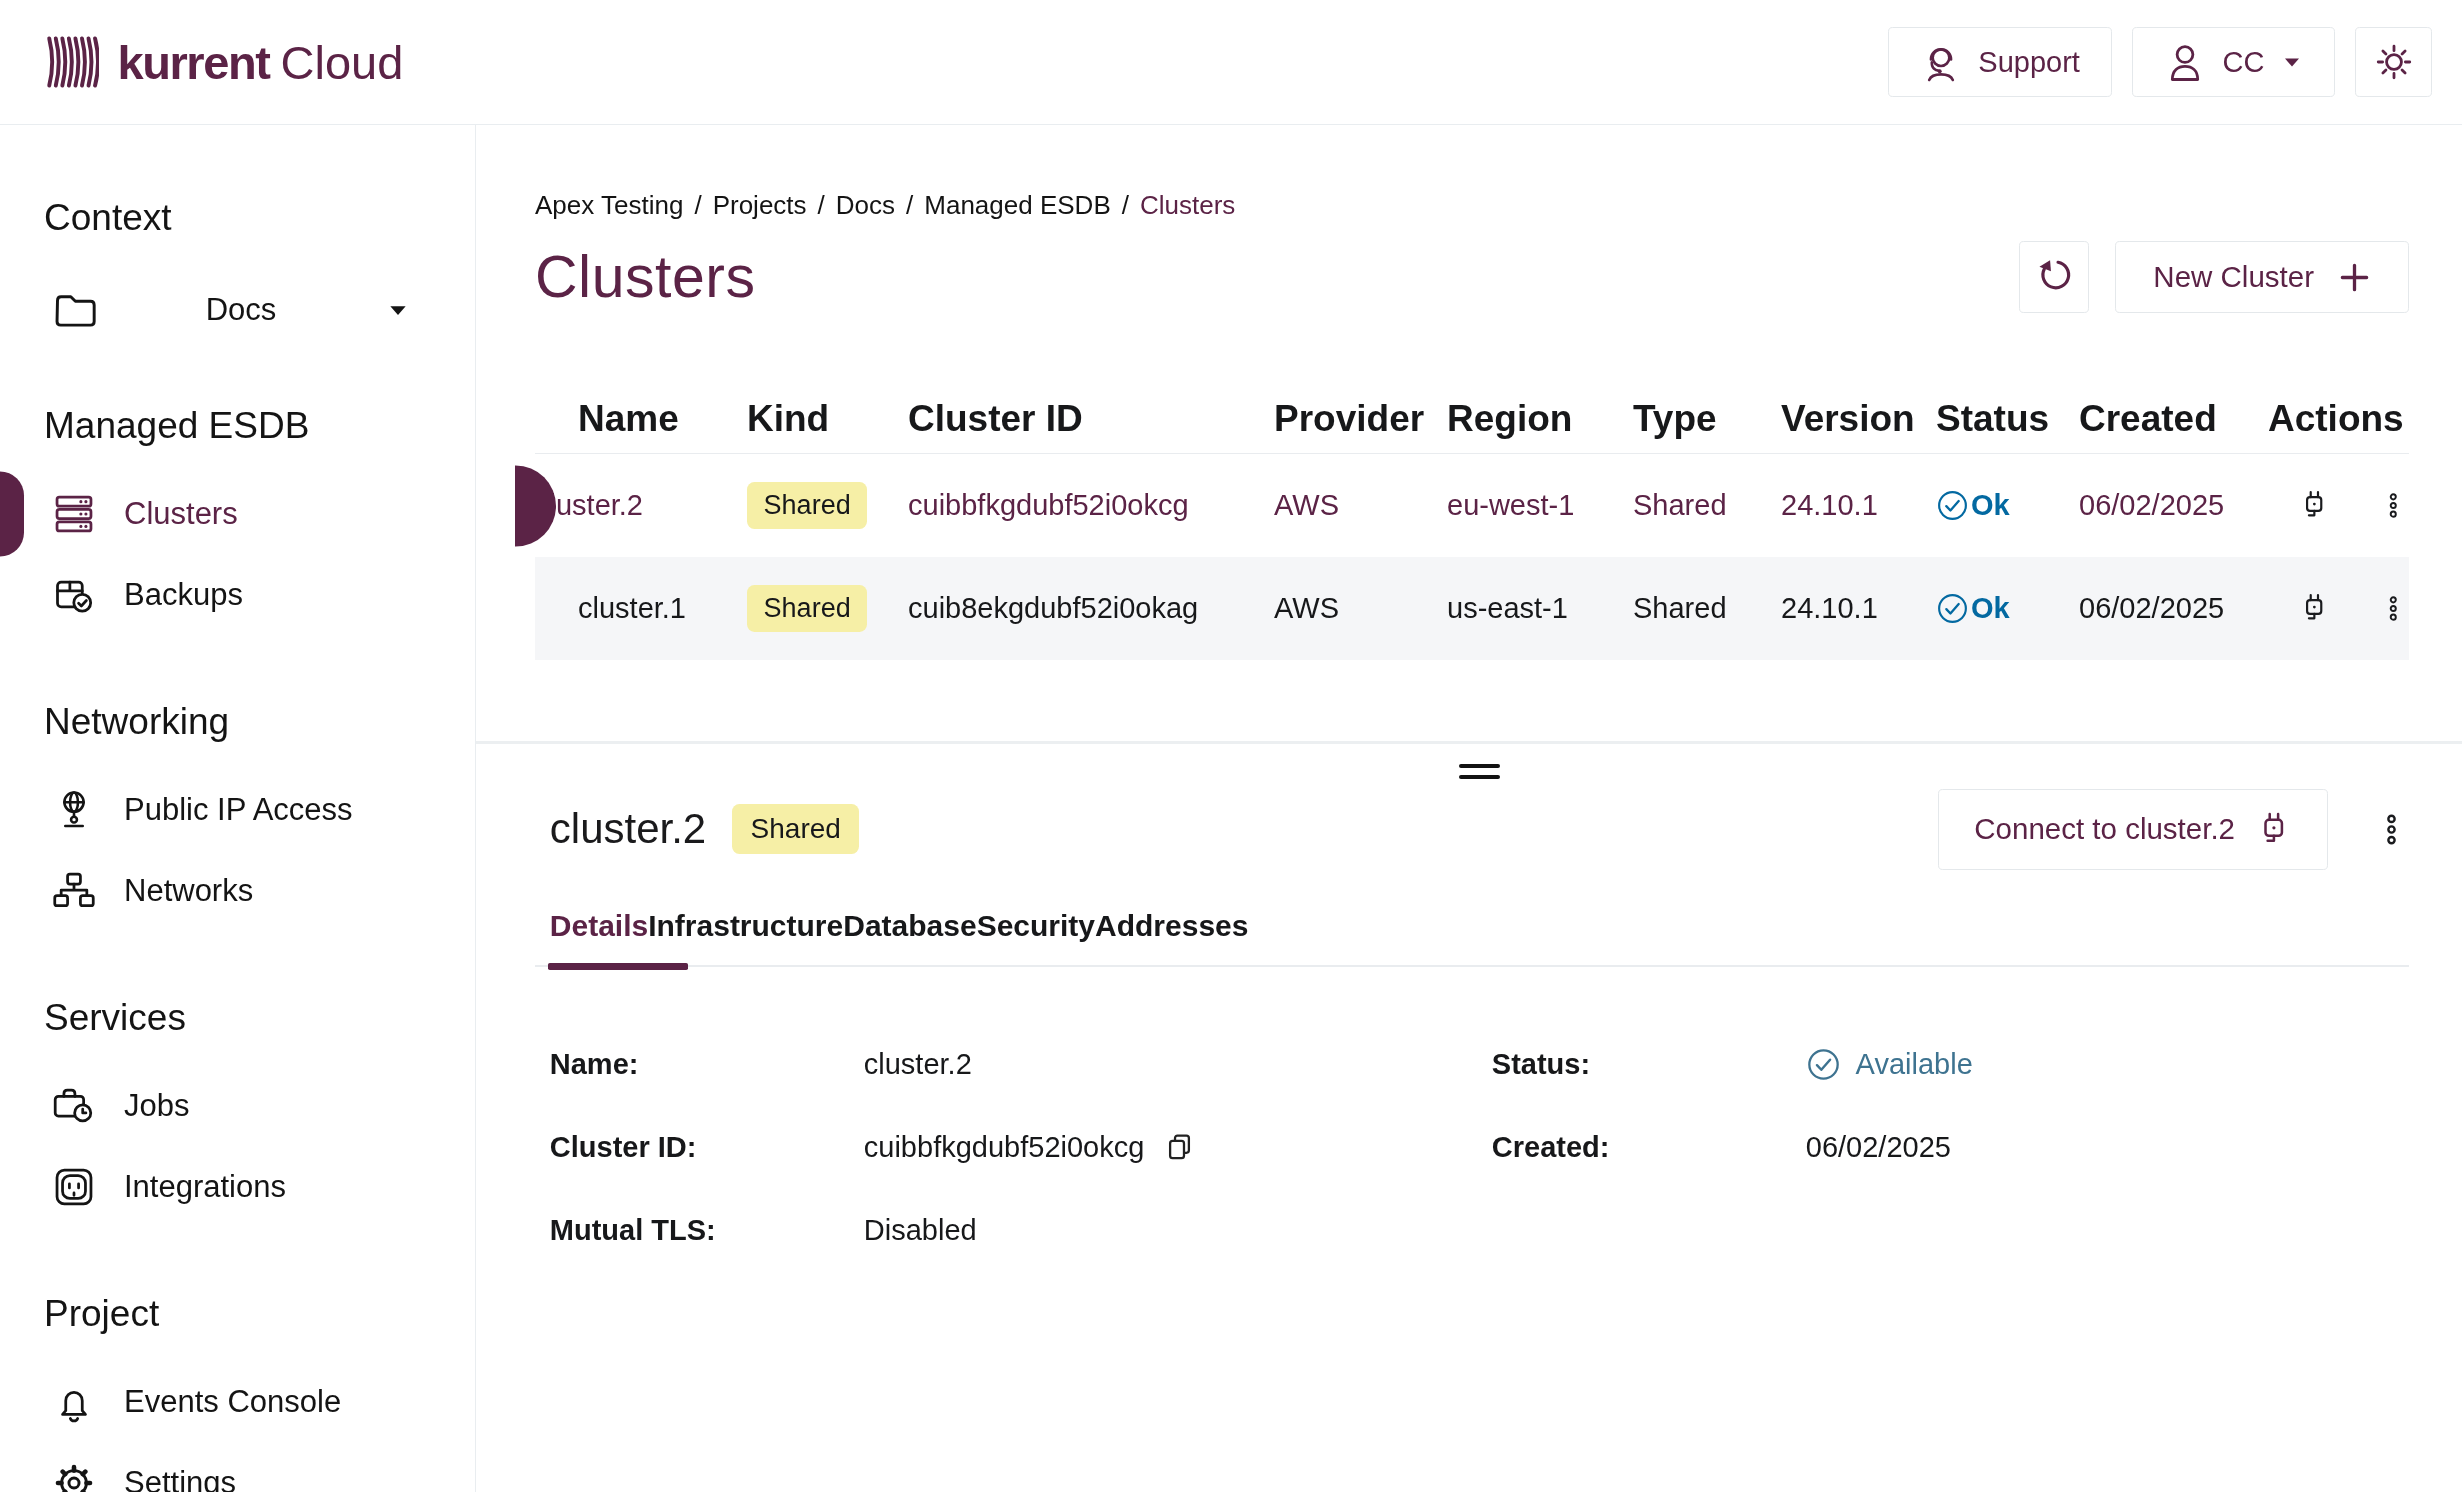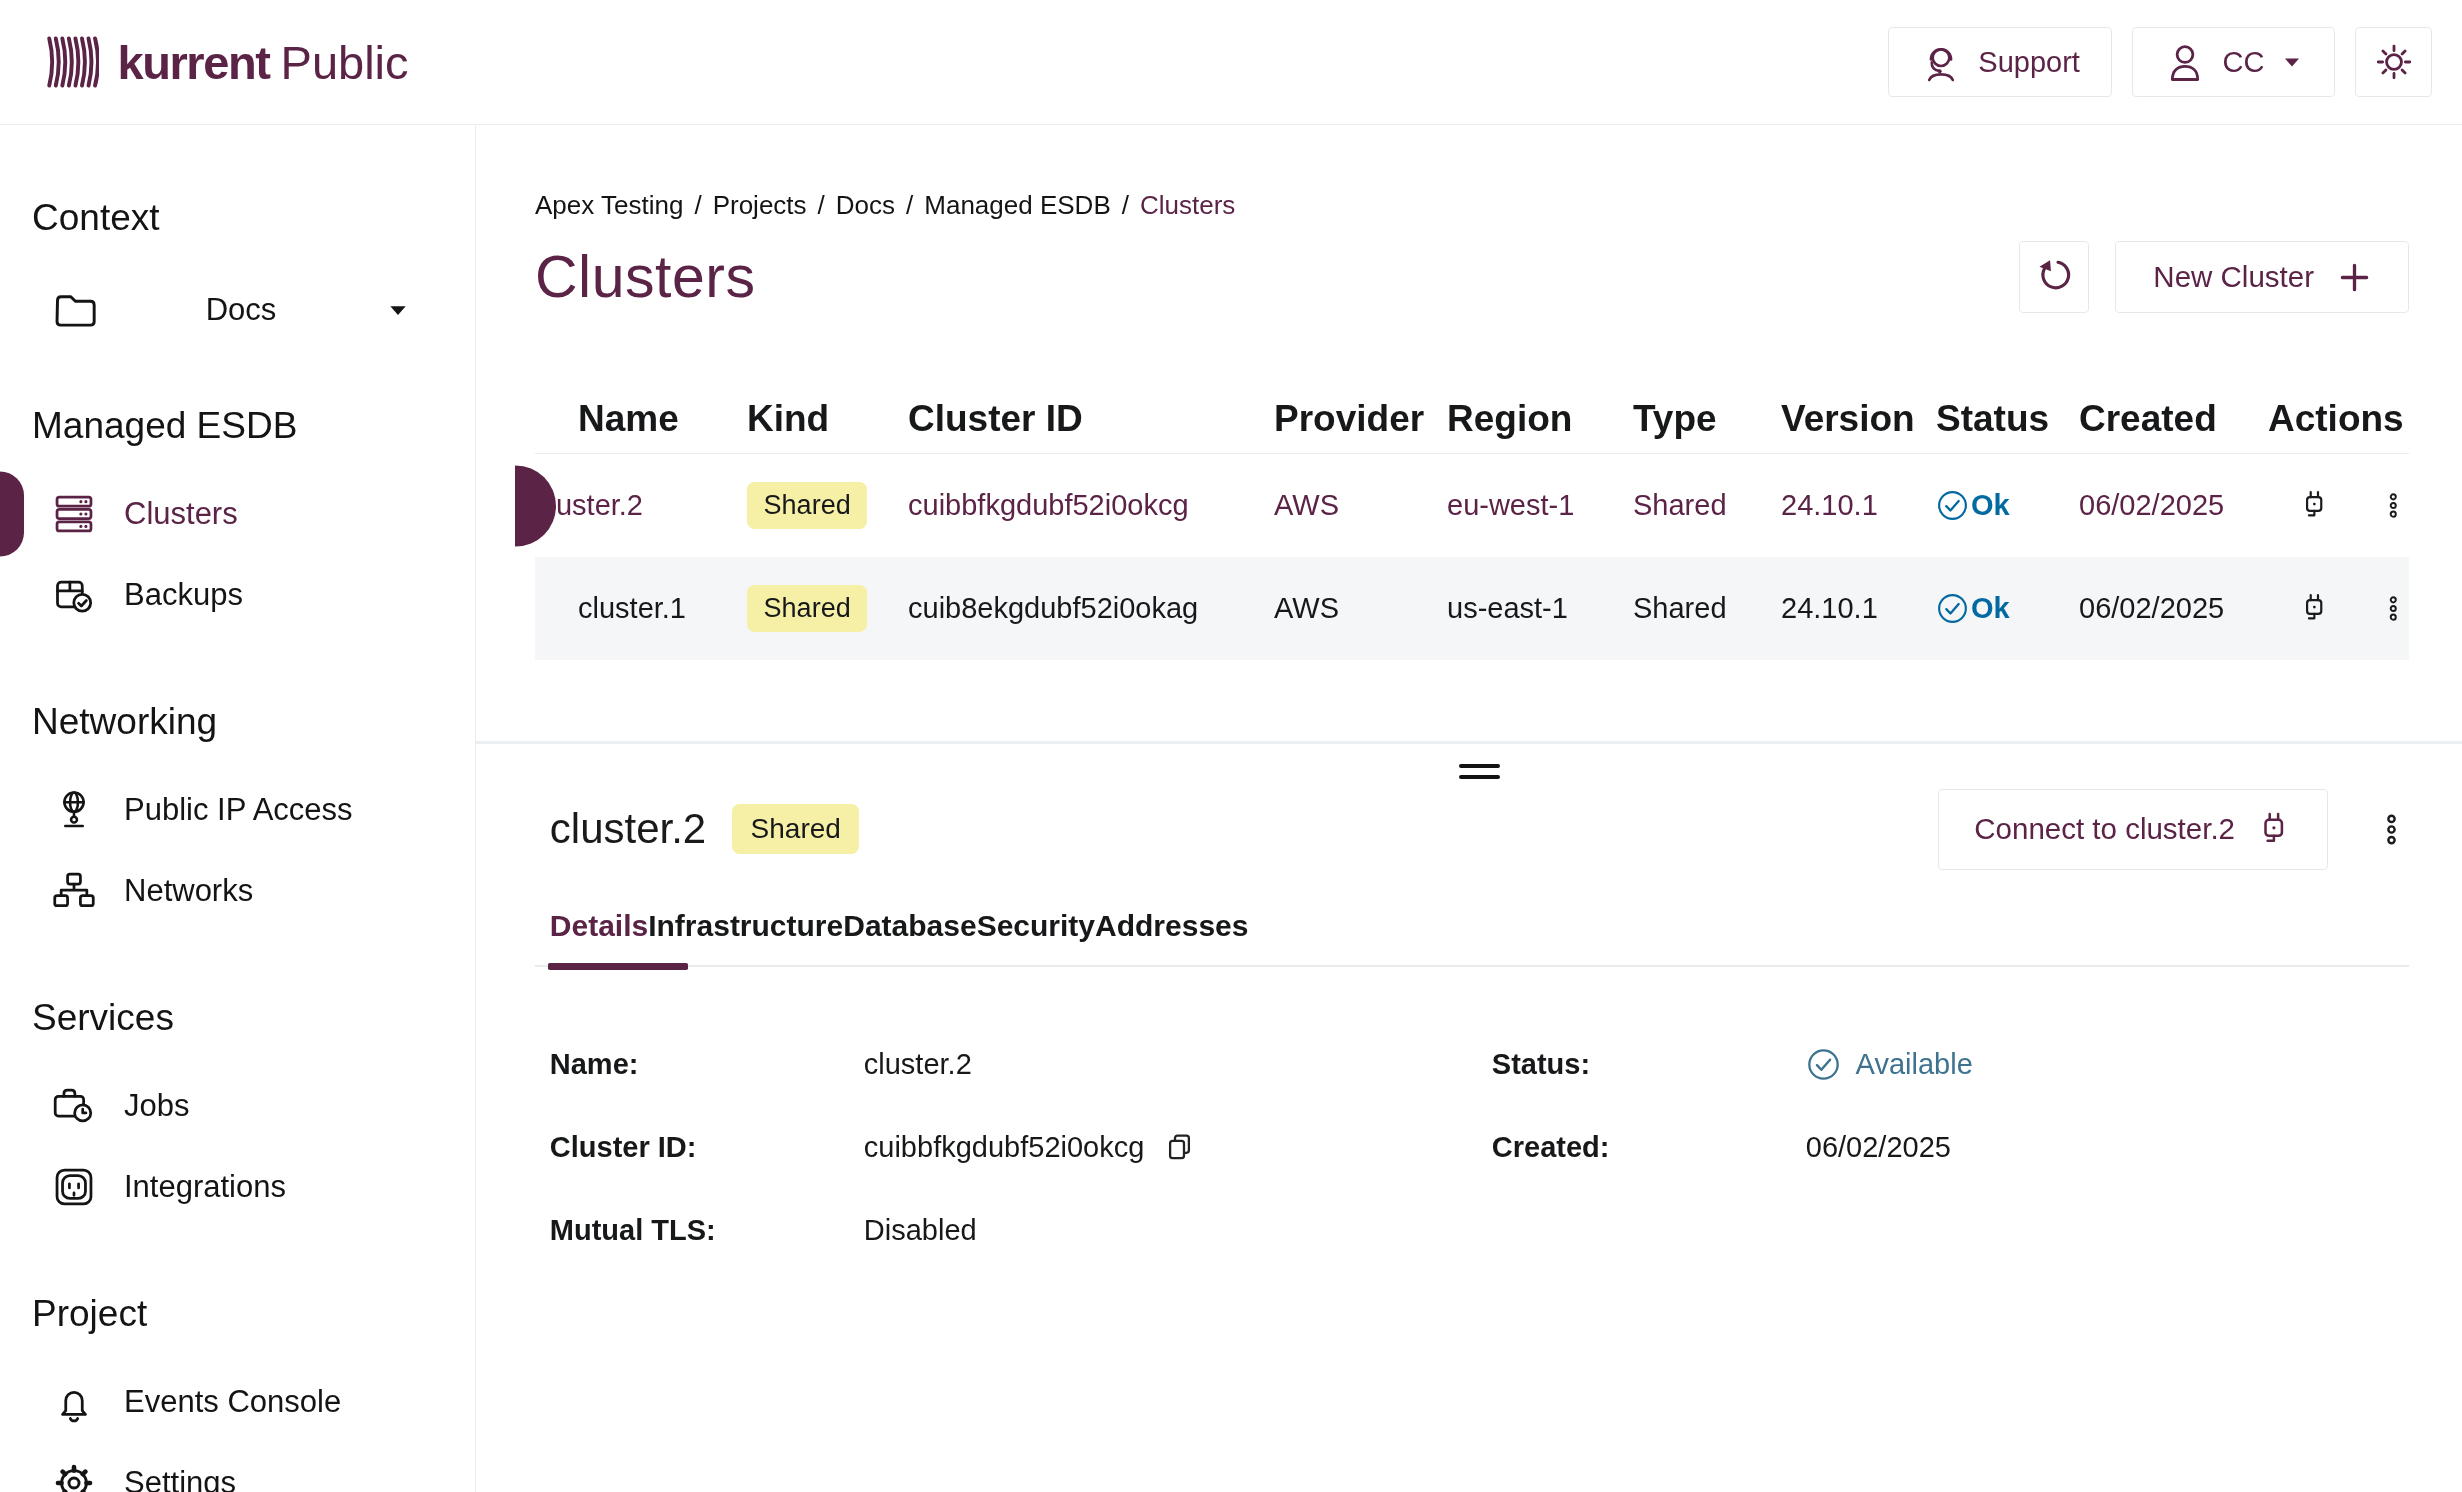--- a/index.html
+++ b/index.html
@@ -18,21 +18,21 @@
   .top-actions{margin-left:auto;display:flex;align-items:flex-end;gap:20px;}
   .btn{display:flex;align-items:center;gap:16.6px;border:1.8px solid #E4E8EB;border-radius:4.6px;
        background:#fff;color:#5B2346;font-size:29px;font-weight:500;height:70px;
        padding:0 31px;box-sizing:border-box;cursor:pointer;white-space:nowrap;}
   .icon-btn{justify-content:center;width:77px;padding:0;}
 
   
   .frame{flex:1;display:flex;min-height:0;}
   .sidebar{width:476px;flex:0 0 476px;border-right:1.8px solid #E9EDF0;box-sizing:border-box;
            padding-top:72px;position:relative;background:#fff;}
-  .side-heading{font-size:37px;color:#141414;padding-left:32px;font-weight:400;}
+  .side-heading{font-size:37px;color:#141414;padding-left:44px;font-weight:400;}
   .context-selector{margin-top:41px;display:flex;align-items:center;height:59px;
                     padding:0 65px 0 52px;cursor:pointer;font-size:31px;color:#141414;}
   .context-selector .sel-label{flex:1;text-align:center;}
   .side-section{margin-top:66px;}
   .side-items{margin-top:26px;display:flex;flex-direction:column;}
   .side-item{position:relative;display:flex;align-items:center;gap:28px;height:81px;
              padding-left:52px;font-size:31px;color:#141414;cursor:pointer;}
   .side-item .ic{width:44px;height:44px;flex:0 0 44px;}
   .side-item.active{color:#5B2346;font-weight:500;}
   .active-pill{position:absolute;left:0;top:50%;transform:translateY(-50%);
@@ -106,21 +106,21 @@
         <path d="M4,5 q4.5,18 0,36"></path>
           <path d="M9,5 q4.5,18 0,36"></path>
           <path d="M14,5 q4.5,18 0,36"></path>
         <path d="M19,5 q4.5,18 0,36"></path>
           <path d="M24,5 q4.5,18 0,36"></path>
           <path d="M29,5 q4.5,18 0,36"></path>
         <path d="M34,5 q4.5,18 0,36"></path>
           <path d="M39,5 q4.5,18 0,36"></path>
       </svg>
       <span class="brand-name">kurrent</span>
-      <span class="brand-suffix">Public</span>
+      <span class="brand-suffix">Cloud</span>
     </div>
     <div class="top-actions">
       <button class="btn">
         <svg class="ic" viewBox="0 0 48 48" width="42" height="42" stroke-width="3">
           <path d="M10.5,44.5 c3.5,-8.5 23.5,-8.5 27,0"></path>
           <circle cx="24" cy="19" r="9.5"></circle>
           <path d="M12.5,21 a11.5,11.5 0 1 1 23,0"></path>
           <path d="M13.5,24.5 c-0.5,6.5 4,9 8,9.5"></path>
           <circle cx="22.5" cy="34.5" r="2.3" fill="currentColor" stroke="none"></circle>
         </svg>

